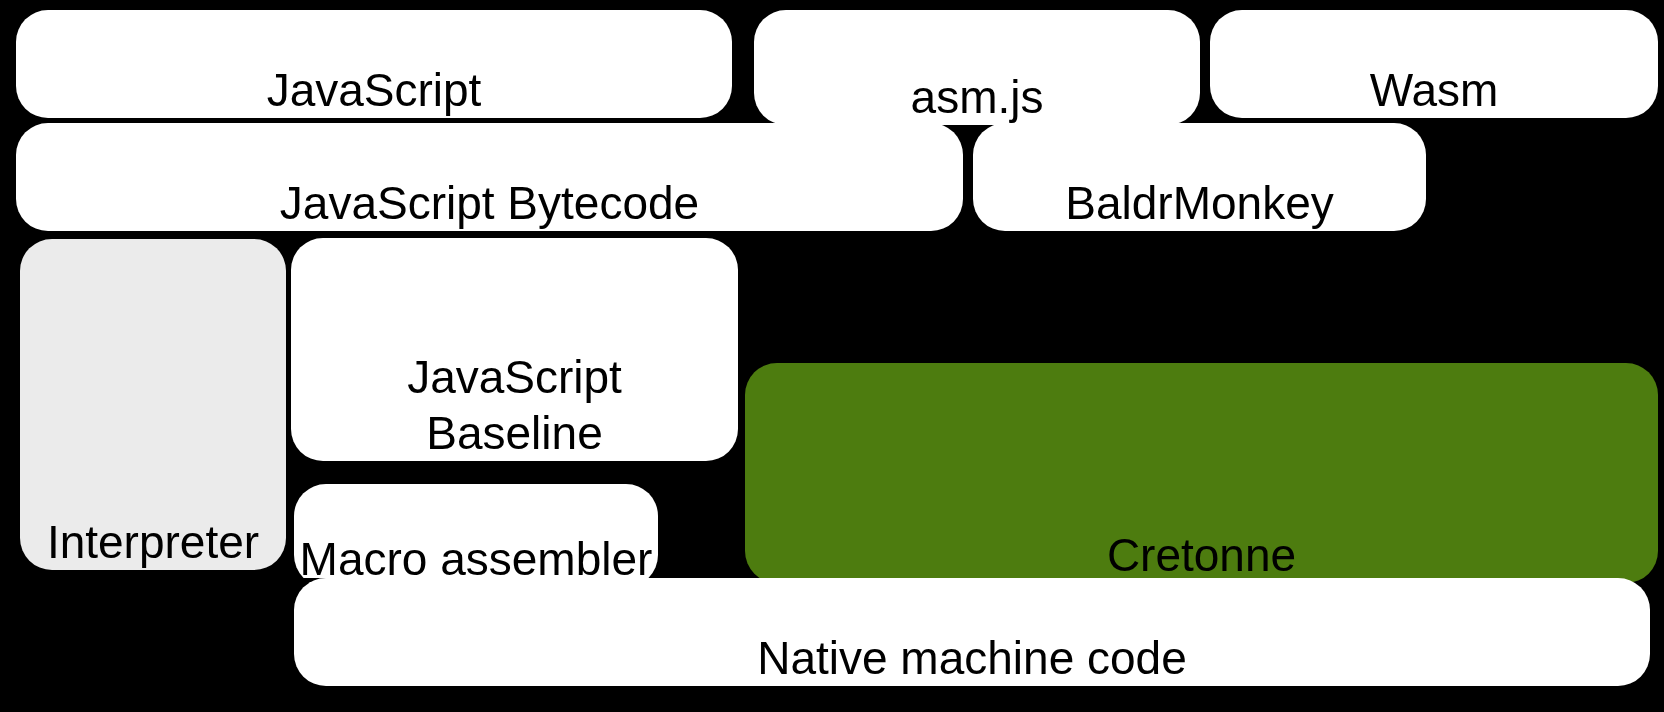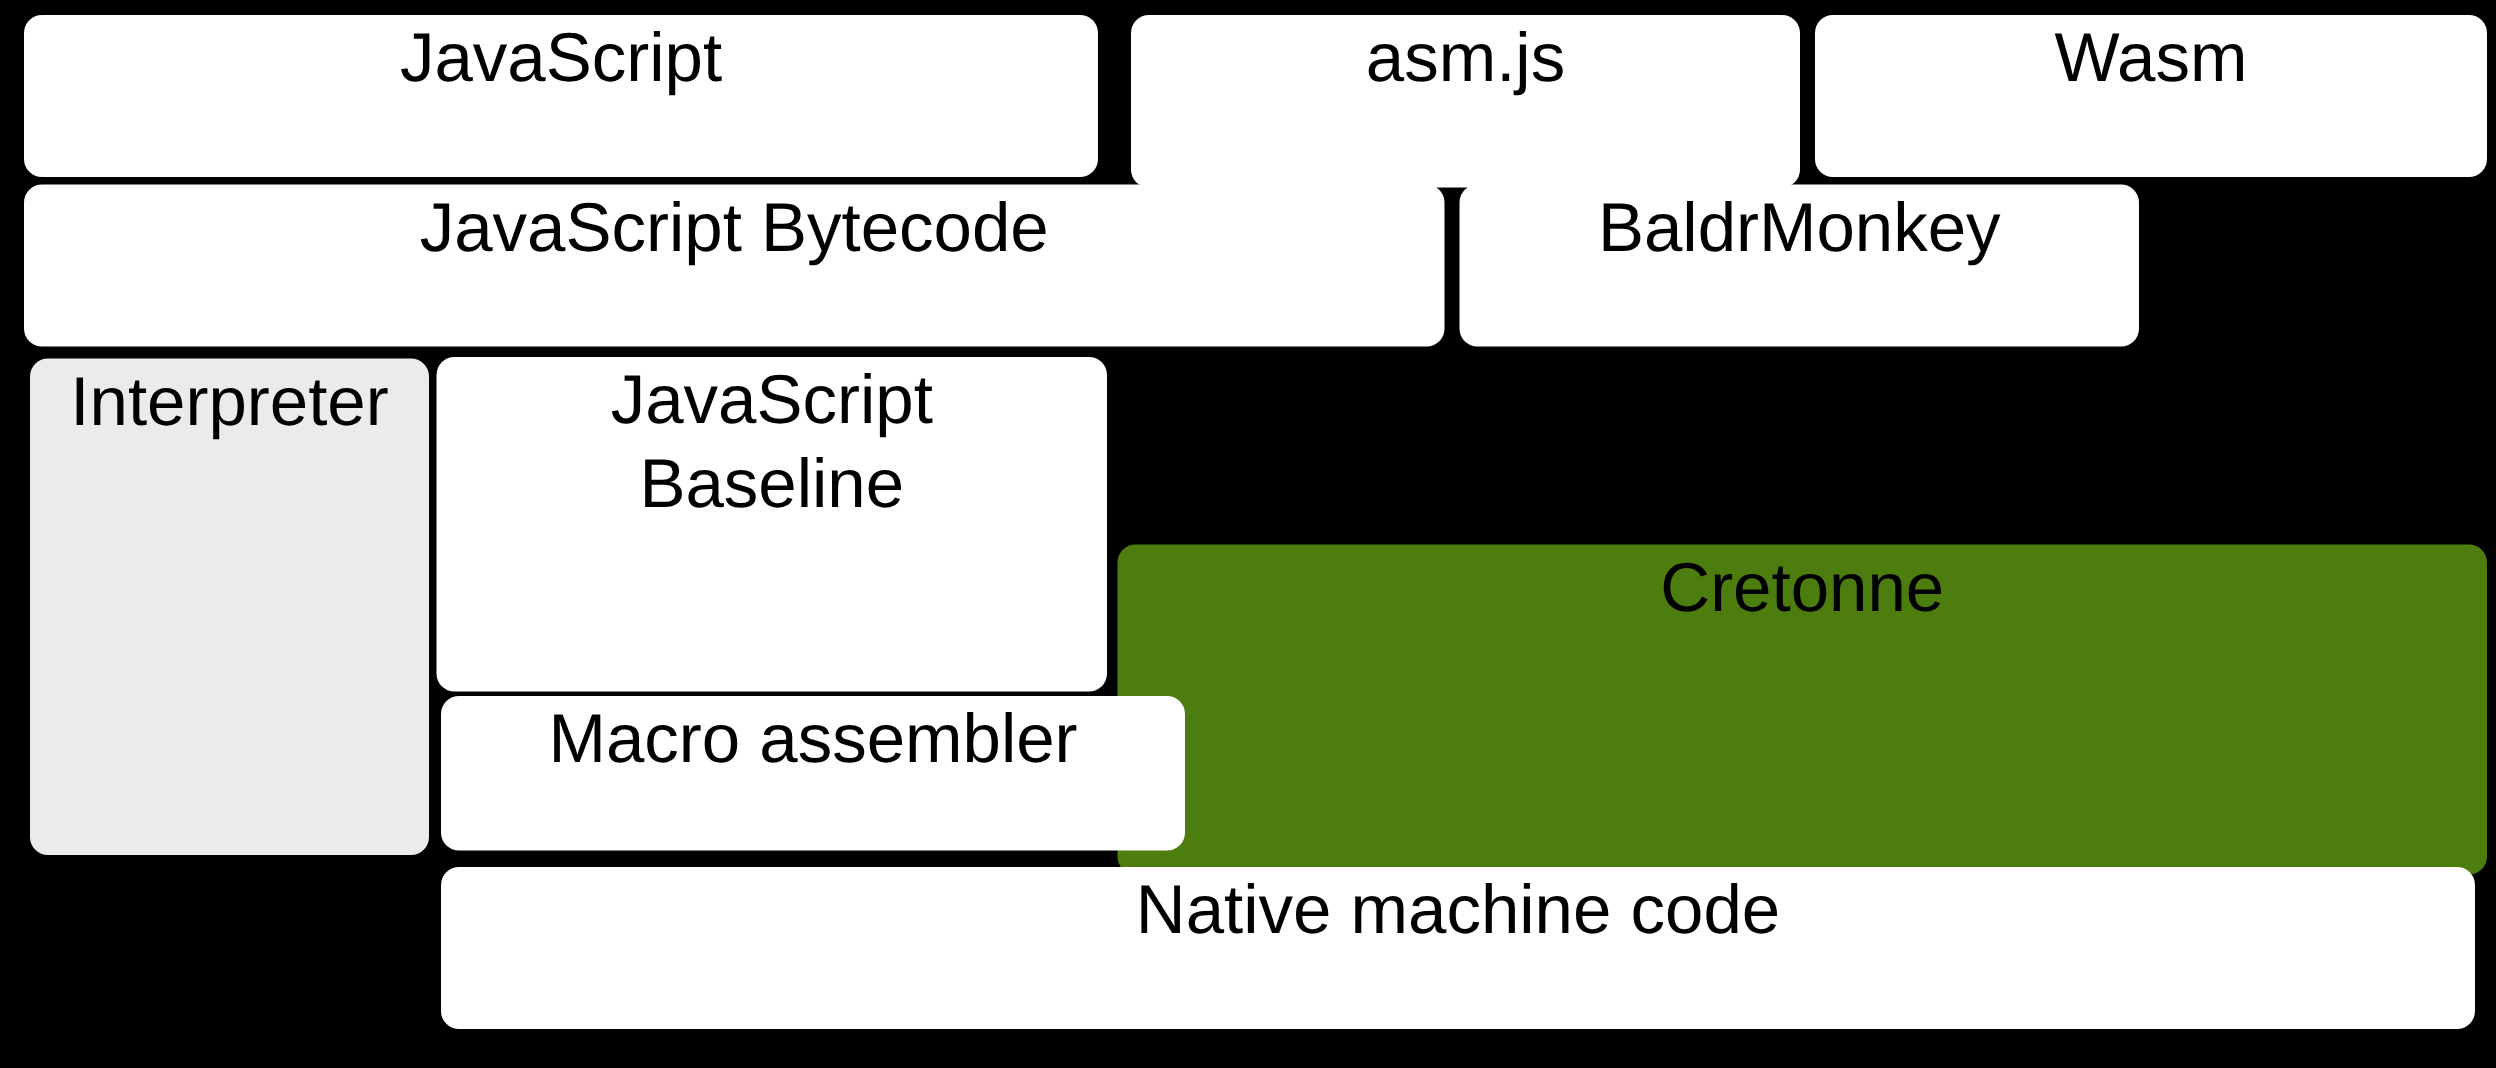--- a/index.html
+++ b/index.html
@@ -10,23 +10,23 @@
   #canvas {
     position: relative;
     width: 1664px;
     height: 712px;
     background: #000000;
     overflow: hidden;
     font-family: "Liberation Sans", "DejaVu Sans", sans-serif;
   }
   .box {
     position: absolute;
-    border-radius: 12px;
+    border-radius: 32px;
     display: flex;
-    align-items: flex-start;
+    align-items: flex-end;
     justify-content: center;
     box-sizing: border-box;
   }
   .box-label {
     font-size: 46px;
     line-height: 1.22;
     color: #000000;
     text-align: center;
     white-space: pre-line;
     letter-spacing: 0px;
@@ -54,19 +54,19 @@
     <div class="box" style="left: 20px; top: 239px; width: 266px; height: 331px; background: rgb(235, 235, 235);">
       <span class="box-label" style="color: rgb(0, 0, 0);">Interpreter</span>
     </div>
     <div class="box" style="left: 291px; top: 238px; width: 447px; height: 223px; background: rgb(255, 255, 255);">
       <span class="box-label" style="color: rgb(0, 0, 0);">JavaScript
 Baseline</span>
     </div>
     <div class="box" style="left: 745px; top: 363px; width: 913px; height: 220px; background: #4d7c0f;">
       <span class="box-label" style="color: rgb(0, 0, 0);">Cretonne</span>
     </div>
-    <div class="box" style="left: 294px; top: 464px; width: 496px; height: 103px; background: rgb(255, 255, 255);">
+    <div class="box" style="left: 294px; top: 484px; width: 364px; height: 103px; background: rgb(255, 255, 255); text-decoration: underline;">
       <span class="box-label" style="color: rgb(0, 0, 0);">Macro assembler</span>
     </div>
     <div class="box" style="left: 294px; top: 578px; width: 1356px; height: 108px; background: rgb(255, 255, 255);">
       <span class="box-label" style="color: rgb(0, 0, 0);">Native machine code</span>
     </div>
   </div>
 
 </body></html>

